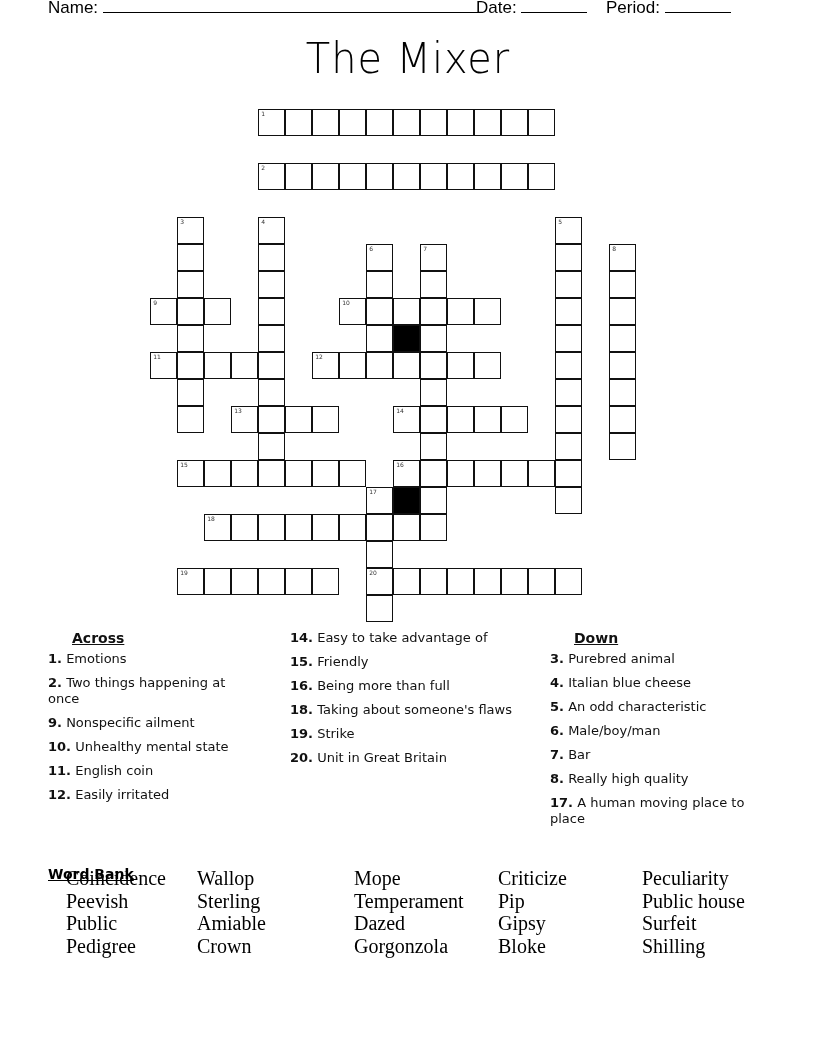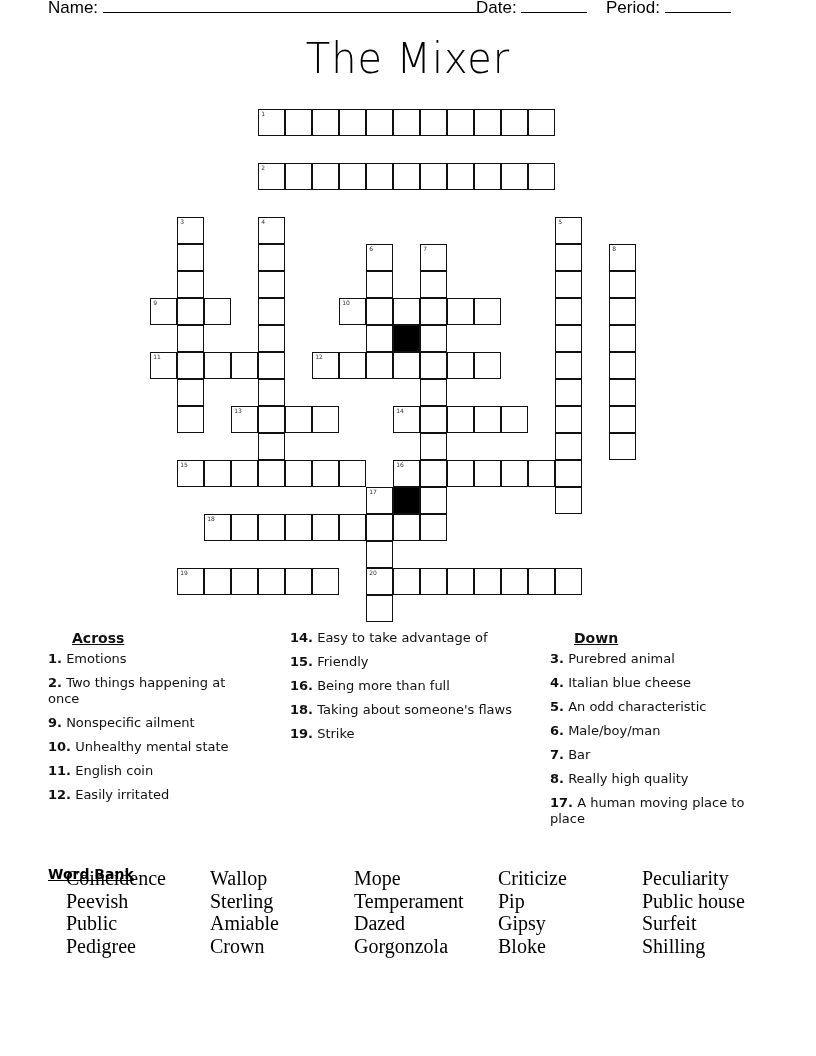--- a/index.html
+++ b/index.html
@@ -223,20 +223,21 @@
     <span class="clue"><b>11.</b> <span>English coin</span></span>
     <span class="clue"><b>12.</b> <span>Easily irritated</span></span>
   </div>
 
 <div class="col" id="across2" style="left:290px; top:630px; width:225px;">
     <span class="clue"><b>14.</b> <span>Easy to take advantage of</span></span>
     <span class="clue"><b>15.</b> <span>Friendly</span></span>
     <span class="clue"><b>16.</b> <span>Being more than full</span></span>
     <span class="clue"><b>18.</b> <span>Taking about someone's flaws</span></span>
     <span class="clue"><b>19.</b> <span>Strike</span></span>
+    <span class="clue"><b>20.</b> <span>Unit in Great Britain</span></span>
   </div>
 
 <div class="col" id="down" style="left:550px; top:630px; width:210px;">
   <span class="head">Down</span>
 <span class="clue"><b>3.</b> <span>Purebred animal</span></span>
     <span class="clue"><b>4.</b> <span>Italian blue cheese</span></span>
     <span class="clue"><b>5.</b> <span>An odd characteristic</span></span>
     <span class="clue"><b>6.</b> <span>Male/boy/man</span></span>
     <span class="clue"><b>7.</b> <span>Bar</span></span>
     <span class="clue"><b>8.</b> <span>Really high quality</span></span>
@@ -244,21 +245,21 @@
   </div>
 
 <div class="wb-head">Word Bank</div>
 <div id="wordbank">
     <div class="wb" style="left: 48px; top: 867px;">
       <div>Coincidence</div>
       <div>Peevish</div>
       <div>Public</div>
       <div>Pedigree</div>
     </div>
-    <div class="wb" style="left: 192px; top: 867px;">
+    <div class="wb" style="left: 179px; top: 867px;">
       <div>Wallop</div>
       <div>Sterling</div>
       <div>Amiable</div>
       <div>Crown</div>
     </div>
     <div class="wb" style="left: 336px; top: 867px;">
       <div>Mope</div>
       <div>Temperament</div>
       <div>Dazed</div>
       <div>Gorgonzola</div>

